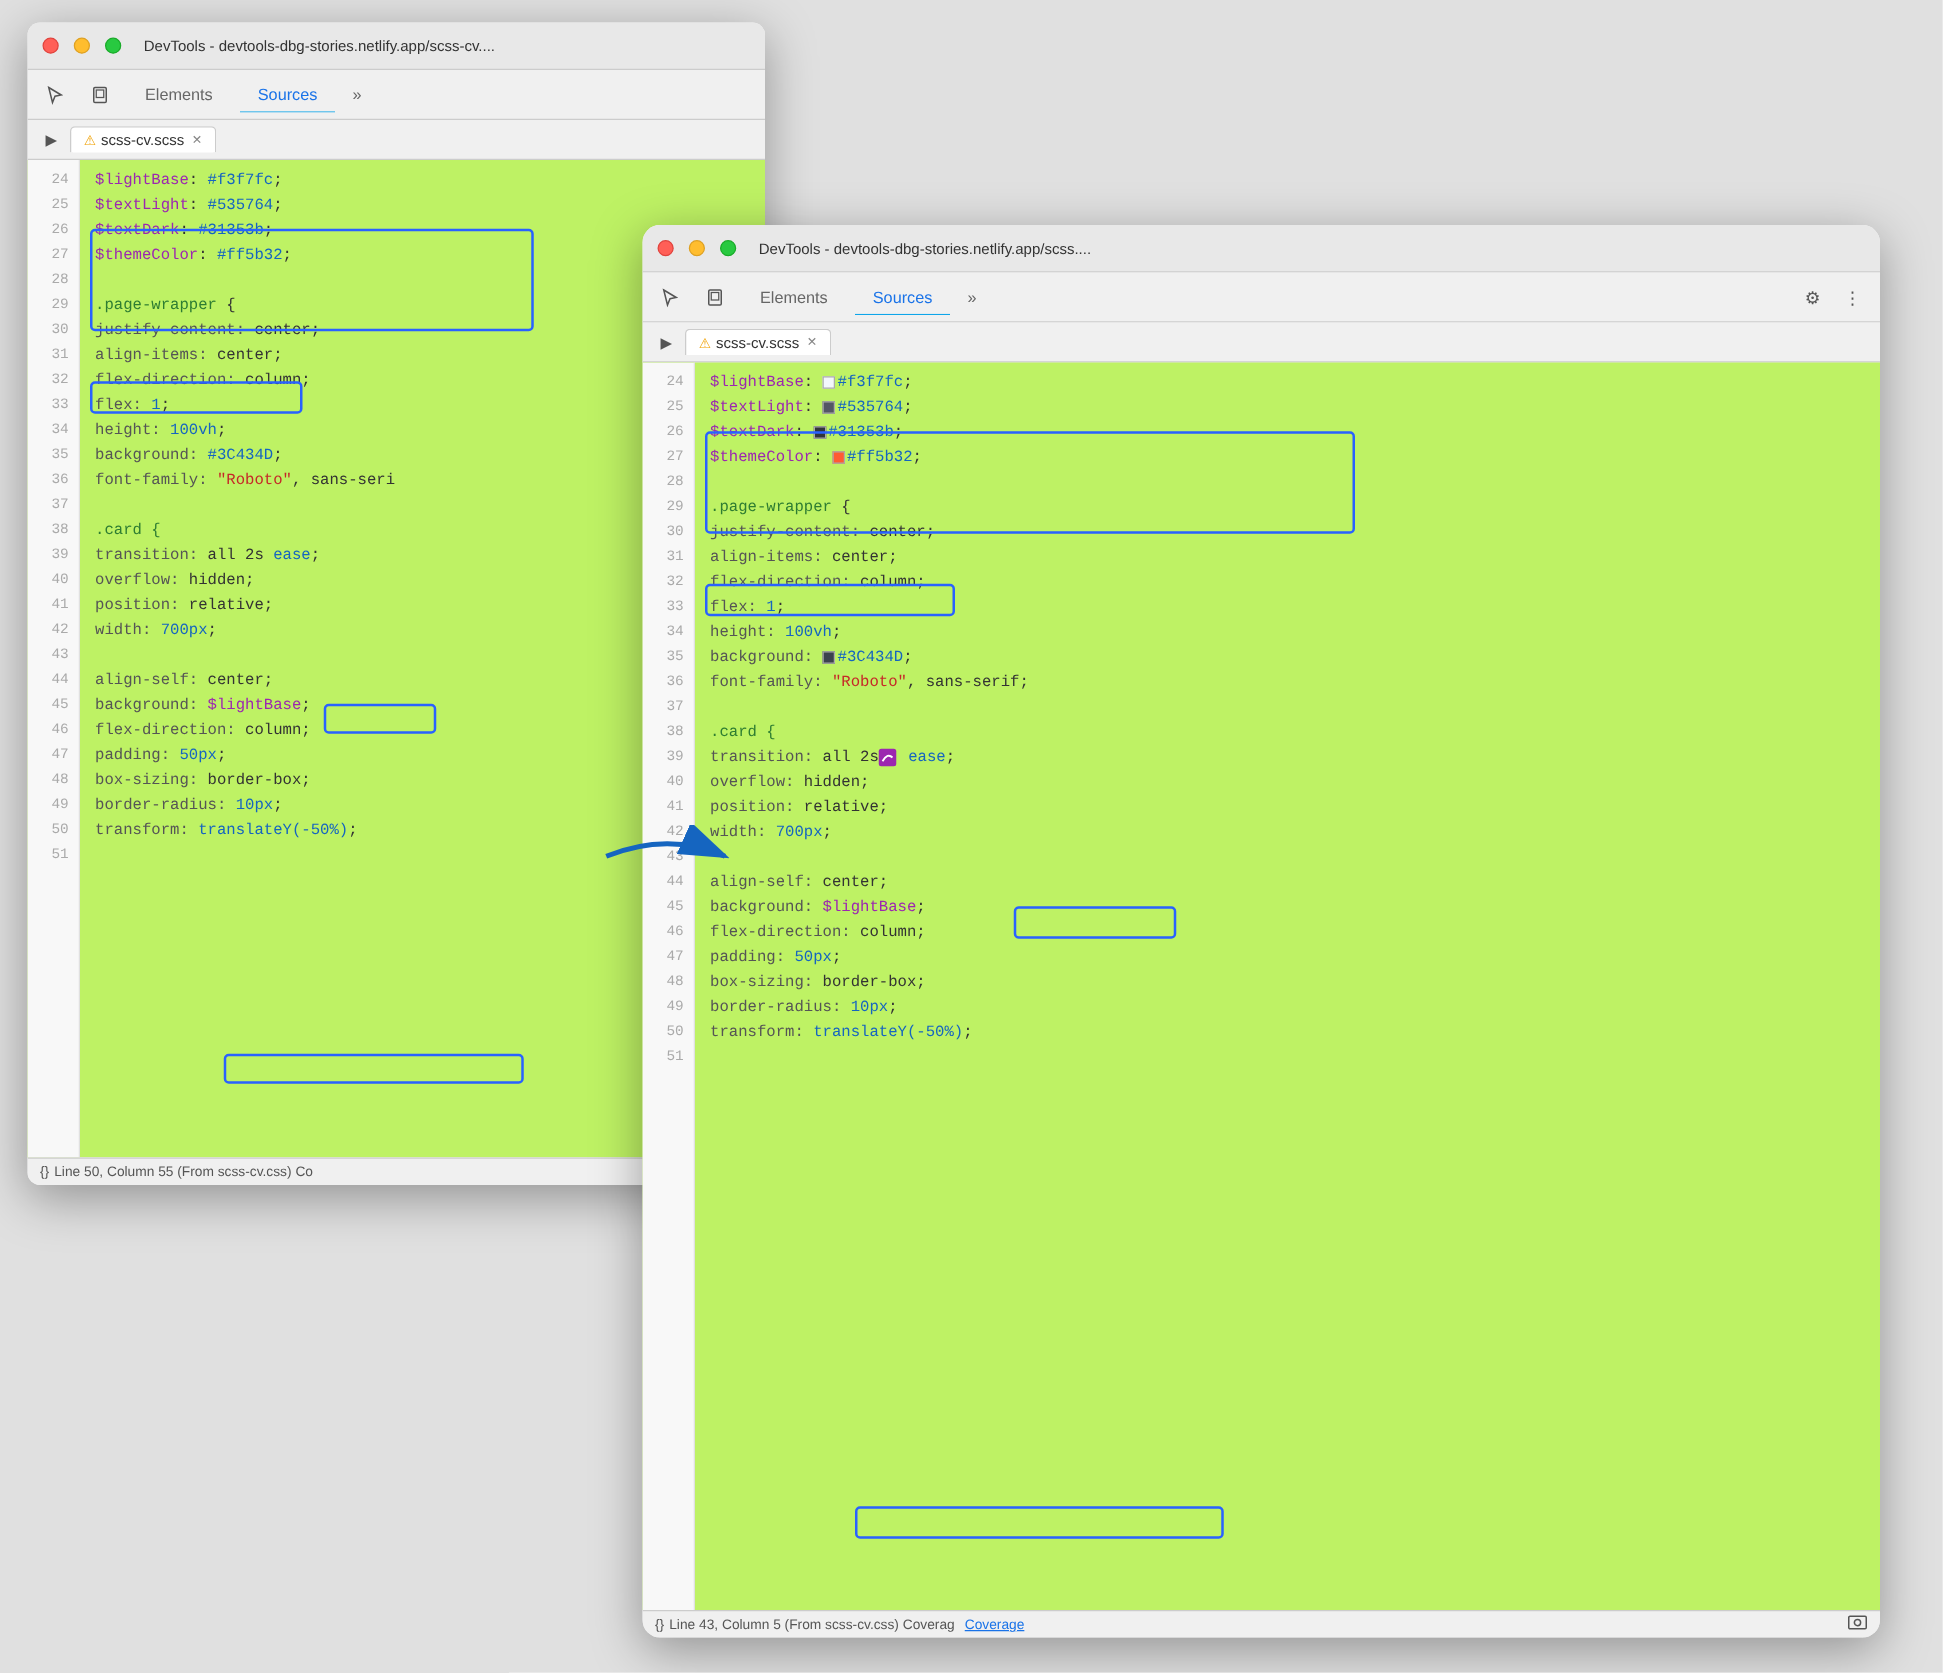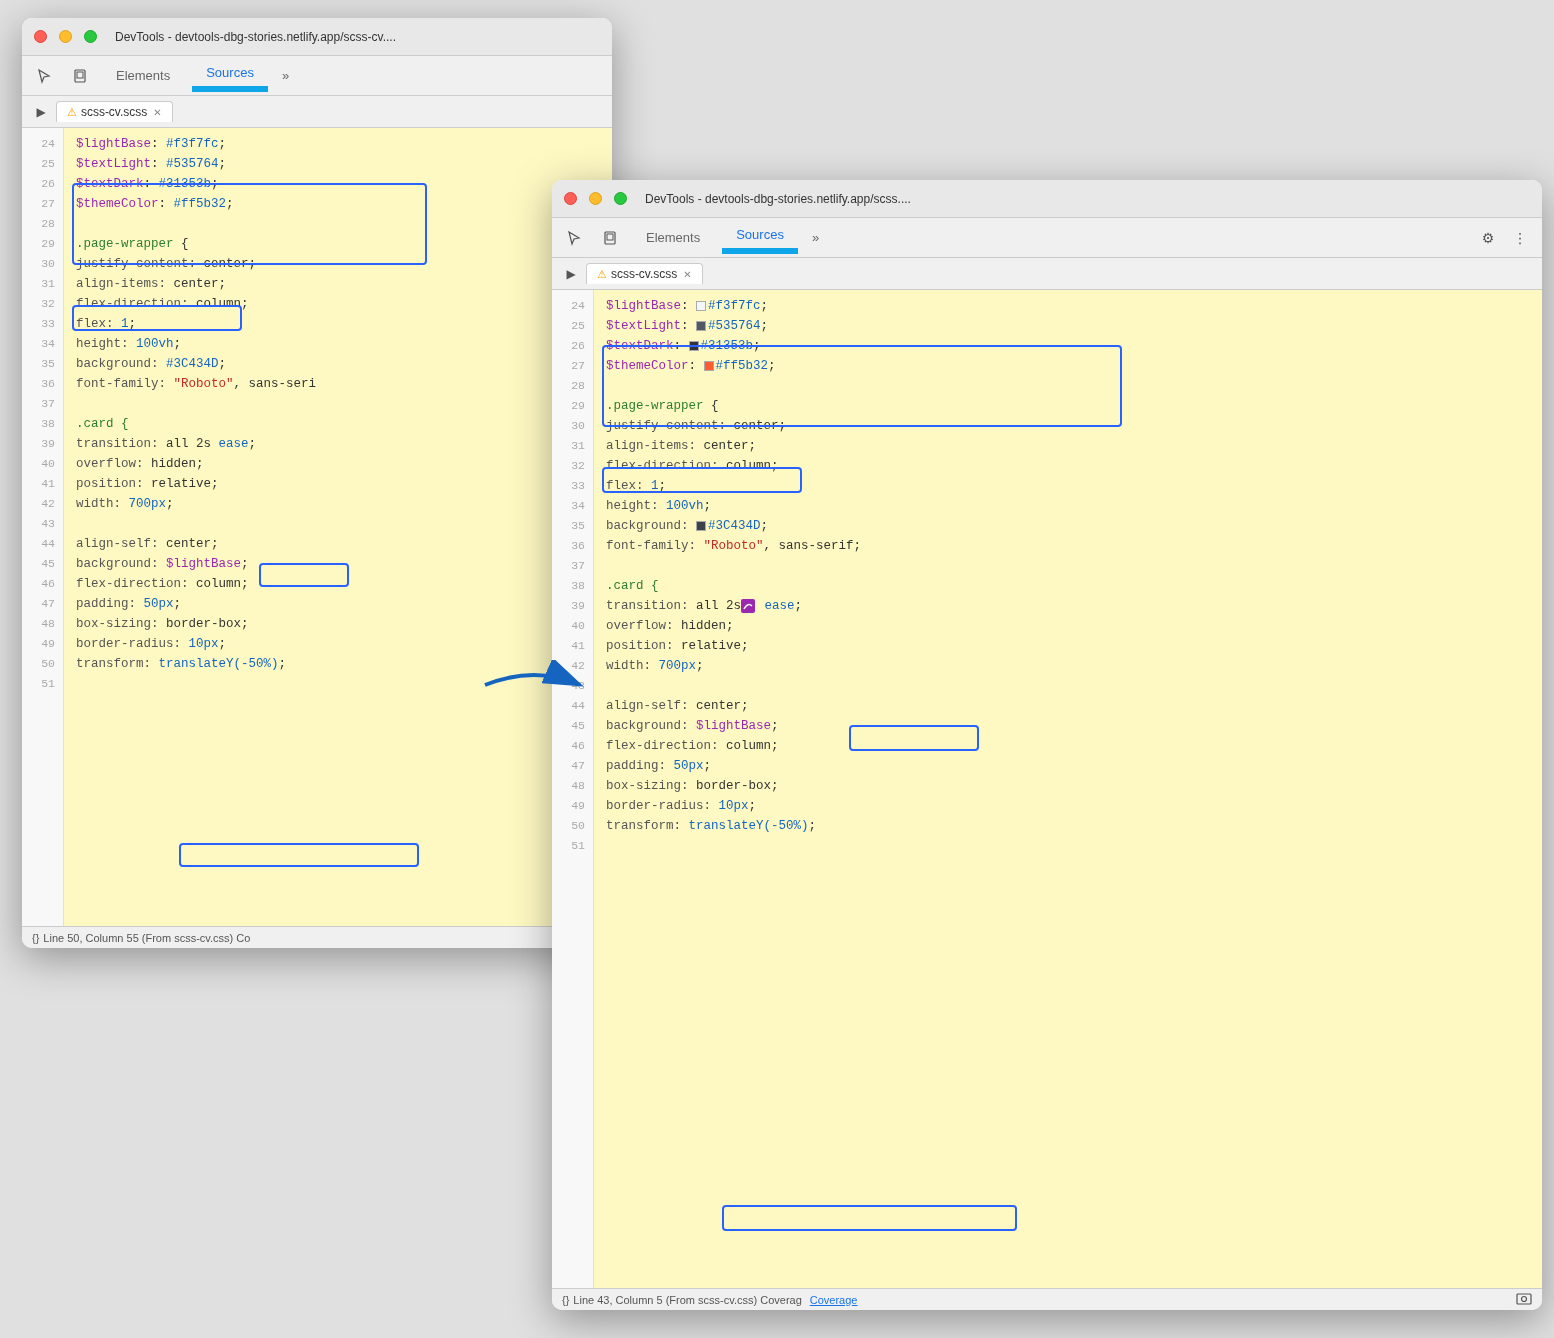--- a/index.html
+++ b/index.html
@@ -78,21 +78,21 @@
     .tab {
       padding: 6px 14px;
       font-size: 13px;
       color: #666;
       cursor: pointer;
       border-radius: 4px 4px 0 0;
       position: relative;
     }
     .tab.active {
       color: #1a73e8;
-      border-bottom: 6px solid #0ea5e9;
+      border-bottom: 1px solid #0ea5e9;
     }
 
     .toolbar-more {
       font-size: 13px;
       color: #666;
       padding: 4px 6px;
       cursor: pointer;
     }
 
     
@@ -140,21 +140,21 @@
     .close-tab-btn {
       color: #888;
       font-size: 10px;
       cursor: pointer;
       margin-left: 2px;
     }
 
     
     .code-area {
       flex: 1;
-      background: #fef9c3;
+      background: #bef264;
       overflow: hidden;
       font-family: "Menlo", "Monaco", "Courier New", monospace;
       font-size: 12.5px;
       line-height: 20px;
       display: flex;
     }
 
     .line-numbers {
       width: 42px;
       background: #f8f8f8;
@@ -365,21 +365,21 @@
     <span>{}</span>
     <span>Line 50, Column 55  (From scss-cv.css) Co</span>
   </div>
 
   <div class="highlight-box" style="top: 165px; left: 50px; width: 355px; height: 82px;"></div>
   <div class="highlight-box" style="top: 287px; left: 50px; width: 170px; height: 26px;"></div>
   <div class="highlight-box" style="top: 545px; left: 237px; width: 90px; height: 24px;"></div>
   <div class="highlight-box" style="top: 825px; left: 157px; width: 240px; height: 24px;"></div>
 </div>
 
-<div class="window window2" style="left: 552px; top: 180px; width: 990px; height: 1130px;">
+<div class="window window2" style="left: 514px; top: 180px; width: 990px; height: 1130px; border-radius: 14px;">
 
   <div class="window-titlebar">
     <div class="traffic-light tl-red"></div>
     <div class="traffic-light tl-yellow"></div>
     <div class="traffic-light tl-green"></div>
     <span class="titlebar-text">DevTools - devtools-dbg-stories.netlify.app/scss....</span>
   </div>
 
   <div class="devtools-toolbar">
     <div class="toolbar-icon">

